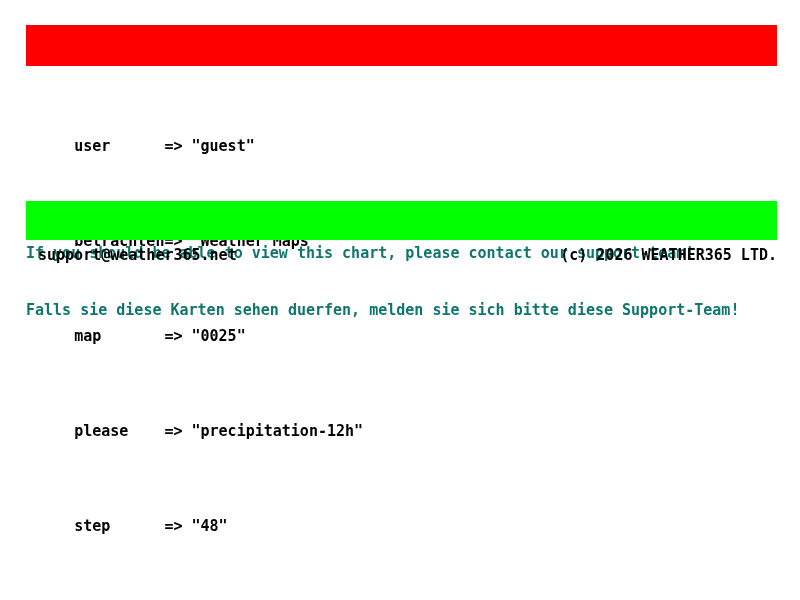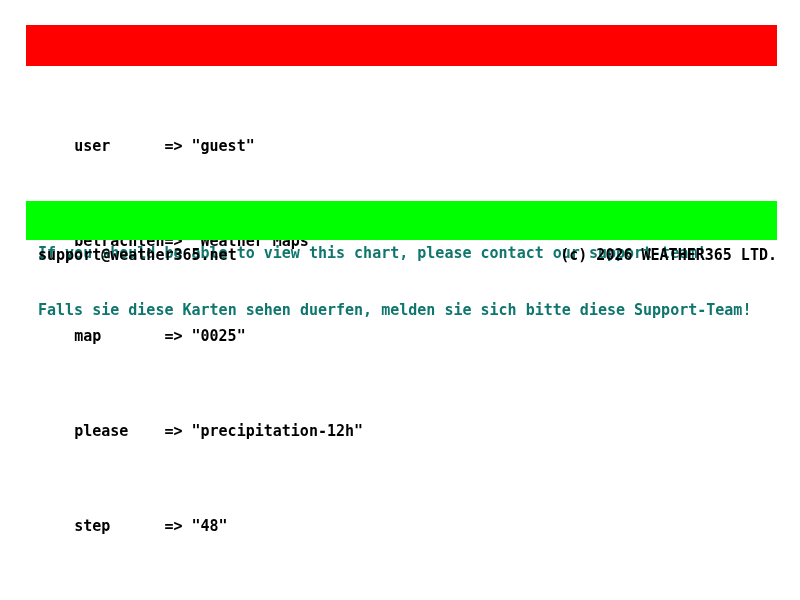--- a/index.html
+++ b/index.html
@@ -16,21 +16,21 @@
     font-size: 15px;
     line-height: 19px;
     color: #000000;
     overflow: hidden;
   }
   .banner {
     position: absolute;
     left: 26px;
     width: 751px;
     box-sizing: border-box;
-    padding: 5px 0 0 12px;
+    padding: 5px 0 0 0;
     white-space: pre;
   }
   .banner.error {
     top: 25px;
     height: 41px;
     background: #ff0000;
     color: #ffffff;
   }
   .banner.support {
     top: 201px;

